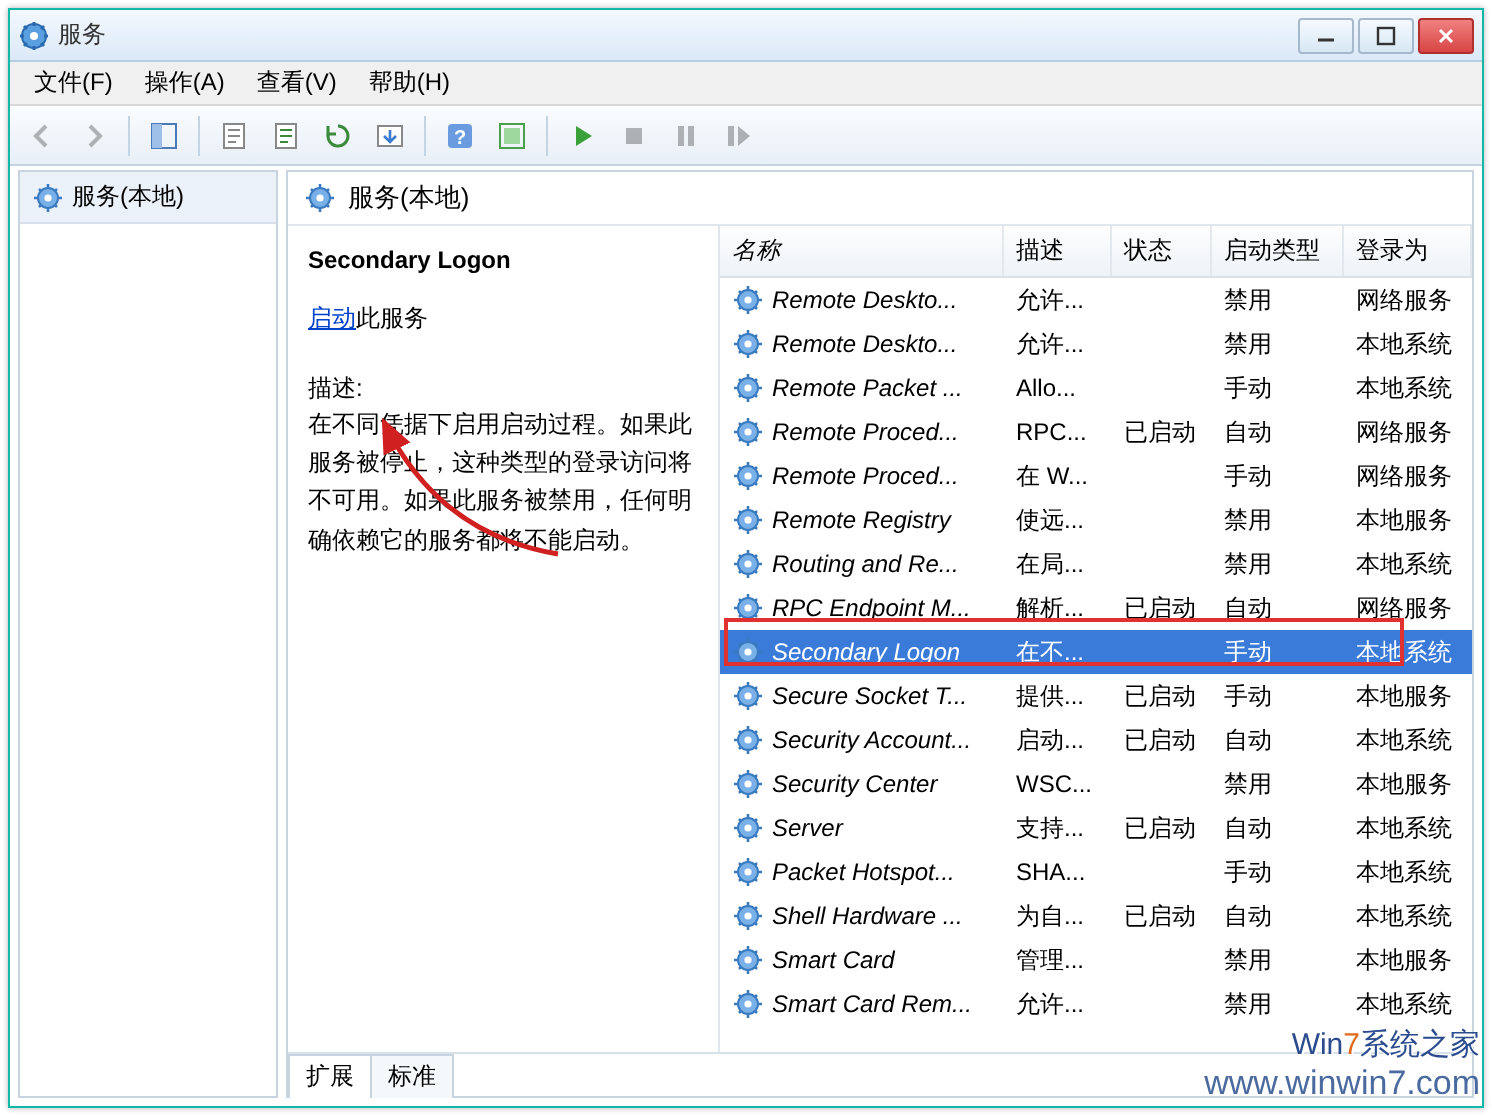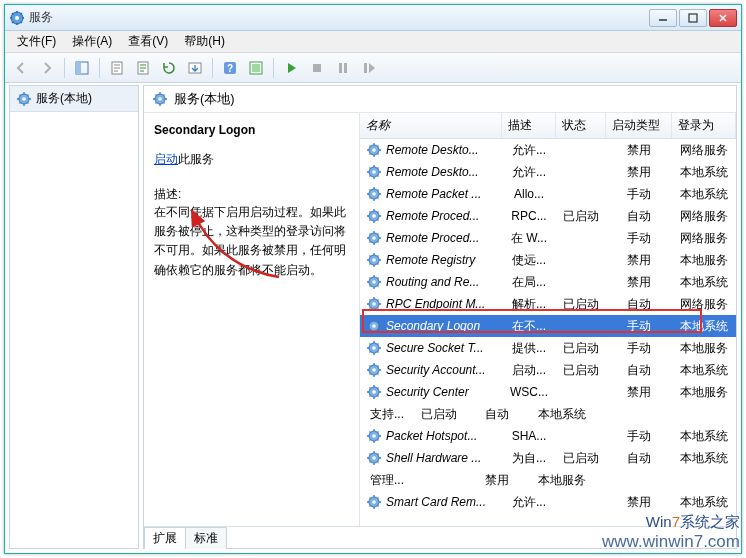--- a/index.html
+++ b/index.html
@@ -30,21 +30,21 @@
 .descpane h2 { font-size: 12px; font-weight: bold; margin-bottom: 14px; }
 .startlink { color: #0042cc; text-decoration: underline; cursor: pointer; }
 .startline { margin-bottom: 18px; }
 .desclabel { margin-top: 6px; }
 .desctext { line-height: 1.6; }
 .arrow { position: absolute; left: 40px; top: 92px; }
 .listpane { flex: 1; overflow: hidden; display: flex; flex-direction: column; }
 .lhead { display: flex; background: linear-gradient(#fdfdfe,#eef3f8); border-bottom: 1px solid #d8e0e8; font-size: 12px; }
 .lhead .col { padding: 4px 6px; border-right: 1px solid #e2e8ee; white-space: nowrap; overflow: hidden; }
 .listbody { flex: 1; overflow-y: auto; overflow-x: hidden; font-size: 12px; }
-.row { display: flex; align-items: center; height: 22px; text-align: center; }
+.row { display: flex; align-items: center; height: 22px; }
 .row .col { padding: 2px 6px; white-space: nowrap; overflow: hidden; text-overflow: ellipsis; }
 .c-name { width: 142px; display: flex; align-items: center; gap: 4px; font-style: italic; }
 .c-desc { width: 54px; }
 .c-stat { width: 50px; }
 .c-start { width: 66px; }
 .c-logon { width: 64px; }
 .lhead .c-name { width: 142px; }
 .row.selected { background: #3a7ad9; color: #fff; }
 .highlight-box { position: absolute; border: 2px solid #e03030; pointer-events: none; }
 .tabs { height: 22px; border-top: 1px solid #d8e0e8; display: flex; align-items: flex-end; font-size: 12px; }
@@ -386,20 +386,28 @@
                     <path d="M8 1v2M8 13v2M1 8h2M13 8h2M3.5 3.5l1.2 1.2M11.3 11.3l1.2 1.2M12.5 3.5l-1.2 1.2M4.7 11.3l-1.2 1.2" stroke="#3a7ac0" stroke-width="1.3"></path>
                   </svg>
                   <span>Security Center</span>
                 </div>
                 <div class="col c-desc">WSC...</div>
                 <div class="col c-stat"></div>
                 <div class="col c-start">禁用</div>
                 <div class="col c-logon">本地服务</div>
               </div>
               <div class="row">
+                <div class="col c-name">
+                  <svg class="gearicon sicon" viewBox="0 0 16 16" width="16" height="16">
+                    <circle cx="8" cy="8" r="5" fill="#7ab0e8" stroke="#3a7ac0"></circle>
+                    <circle cx="8" cy="8" r="1.8" fill="#fff"></circle>
+                    <path d="M8 1v2M8 13v2M1 8h2M13 8h2M3.5 3.5l1.2 1.2M11.3 11.3l1.2 1.2M12.5 3.5l-1.2 1.2M4.7 11.3l-1.2 1.2" stroke="#3a7ac0" stroke-width="1.3"></path>
+                  </svg>
+                  <span>Server</span>
+                </div>
                 <div class="col c-desc">支持...</div>
                 <div class="col c-stat">已启动</div>
                 <div class="col c-start">自动</div>
                 <div class="col c-logon">本地系统</div>
               </div>
               <div class="row">
                 <div class="col c-name">
                   <svg class="gearicon sicon" viewBox="0 0 16 16" width="16" height="16">
                     <circle cx="8" cy="8" r="5" fill="#7ab0e8" stroke="#3a7ac0"></circle>
                     <circle cx="8" cy="8" r="1.8" fill="#fff"></circle>
@@ -420,20 +428,28 @@
                     <path d="M8 1v2M8 13v2M1 8h2M13 8h2M3.5 3.5l1.2 1.2M11.3 11.3l1.2 1.2M12.5 3.5l-1.2 1.2M4.7 11.3l-1.2 1.2" stroke="#3a7ac0" stroke-width="1.3"></path>
                   </svg>
                   <span>Shell Hardware ...</span>
                 </div>
                 <div class="col c-desc">为自...</div>
                 <div class="col c-stat">已启动</div>
                 <div class="col c-start">自动</div>
                 <div class="col c-logon">本地系统</div>
               </div>
               <div class="row">
+                <div class="col c-name">
+                  <svg class="gearicon sicon" viewBox="0 0 16 16" width="16" height="16">
+                    <circle cx="8" cy="8" r="5" fill="#7ab0e8" stroke="#3a7ac0"></circle>
+                    <circle cx="8" cy="8" r="1.8" fill="#fff"></circle>
+                    <path d="M8 1v2M8 13v2M1 8h2M13 8h2M3.5 3.5l1.2 1.2M11.3 11.3l1.2 1.2M12.5 3.5l-1.2 1.2M4.7 11.3l-1.2 1.2" stroke="#3a7ac0" stroke-width="1.3"></path>
+                  </svg>
+                  <span>Smart Card</span>
+                </div>
                 <div class="col c-desc">管理...</div>
                 <div class="col c-stat"></div>
                 <div class="col c-start">禁用</div>
                 <div class="col c-logon">本地服务</div>
               </div>
               <div class="row">
                 <div class="col c-name">
                   <svg class="gearicon sicon" viewBox="0 0 16 16" width="16" height="16">
                     <circle cx="8" cy="8" r="5" fill="#7ab0e8" stroke="#3a7ac0"></circle>
                     <circle cx="8" cy="8" r="1.8" fill="#fff"></circle>

